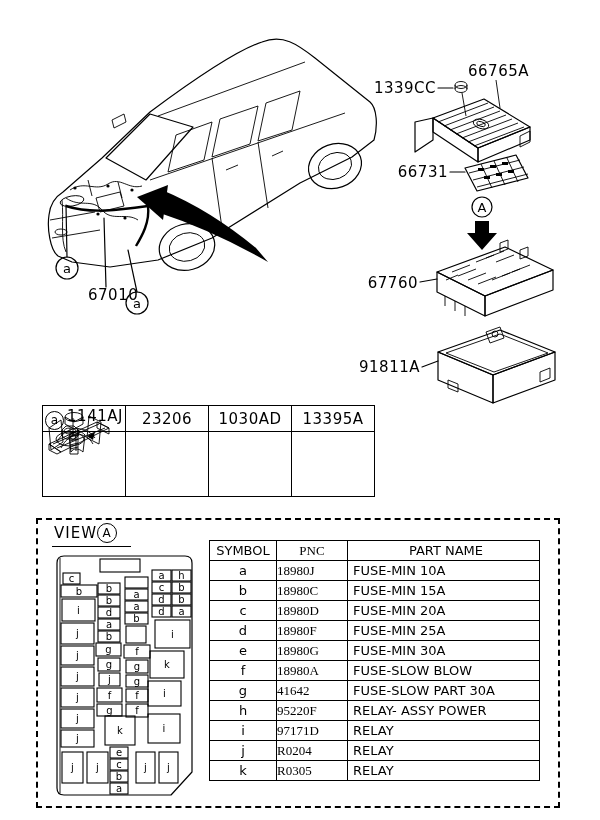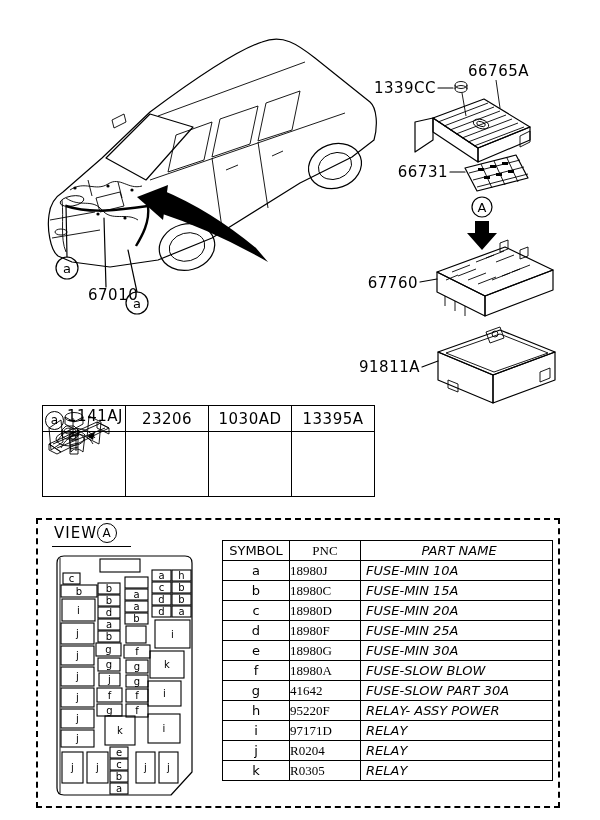--- a/index.html
+++ b/index.html
@@ -26,26 +26,26 @@
       font-size:12px;margin-right:3px;vertical-align:-3px;}
 
   
   .view-frame{position:absolute;left:36px;top:518px;width:520px;height:286px;
       border:2px dashed #000;}
   .view-title{position:absolute;left:52px;top:523px;display:inline-flex;align-items:center;
       border-bottom:1.8px solid #000;padding:0 14px 3px 2px;font-size:15px;letter-spacing:1px;}
   .view-title .circle-marker{margin:0;width:18px;height:18px;}
 
   
-  .symbol-table{position:absolute;left:222px;top:540px;width:322px;border-collapse:collapse;table-layout:fixed;}
+  .symbol-table{position:absolute;left:209px;top:540px;width:322px;border-collapse:collapse;table-layout:fixed;}
   .symbol-table th,.symbol-table td{border:1.6px solid #000;font-weight:normal;
       height:19px;font-size:13px;line-height:13px;padding:0;}
   .col-symbol{width:66px;text-align:center;}
   .col-pnc{width:70px;font-family:Liberation Serif, serif;}
-  .col-name{width:186px;text-align:left;padding-left:5px!important;font-style:italic;}
+  .col-name{width:186px;text-align:left;padding-left:5px!important;}
 </style>
 </head>
 <body>
 
 <div class="page">
 
   <svg width="600" height="820" viewBox="0 0 600 820">
 
     <g>
       <path class="ln" d="M150,112 C185,86 237,50 262,42 C283,34 297,44 315,58 L370,102

